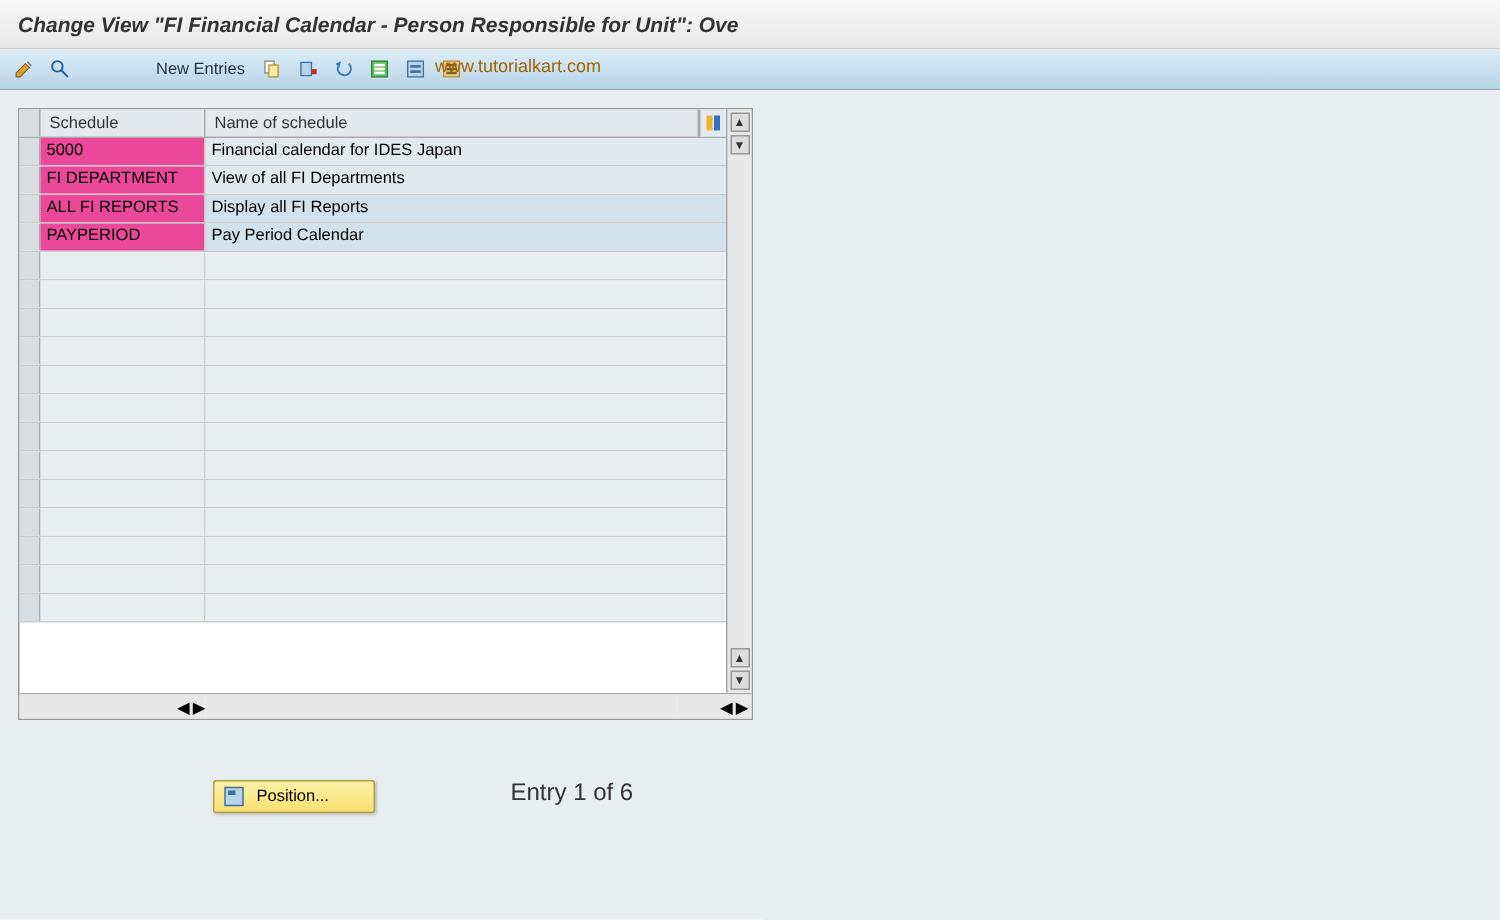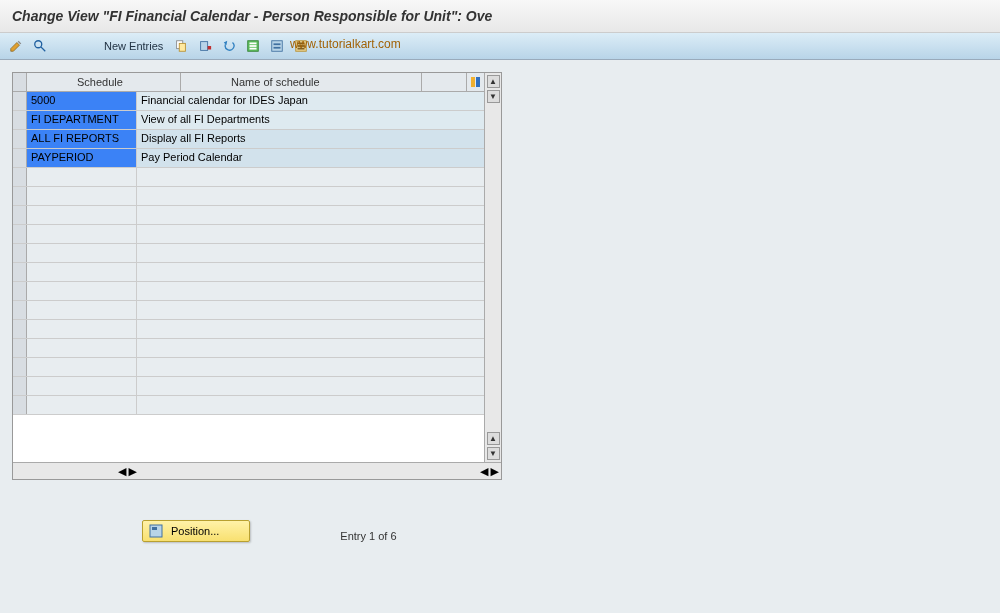--- a/index.html
+++ b/index.html
@@ -67,21 +67,20 @@
       flex-direction: column;
     }
     .table-scroll-wrap {
       display: flex;
     }
     .table-main { flex: 1; }
     .table-header {
       display: flex;
       background: #e4e9ed;
       border-bottom: 1px solid #aaa;
-      gap: 44px;
     }
     .th {
       padding: 3px 6px;
       border-right: 1px solid #aaa;
       font-size: 11px;
       color: #333;
     }
     .th-sel { width: 14px; border-right:1px solid #aaa; background:#d8dde2;}
     .th-sched { width: 110px; }
     .th-name {  flex:1; }
@@ -103,21 +102,21 @@
     }
     .td-sel {
       width: 14px;
       background: #d8dde2;
       border-right:1px solid #aaa;
     }
     .td-sched {
       width: 110px;
       padding: 2px 4px;
       border-right:1px solid #ccc;
-      background:#3b82f6;
+      background:#ec4899;
       font-size:11px;
       white-space:nowrap;
       overflow:hidden;
     }
     .td-name {
       flex:1;
       padding:2px 4px;
       font-size:11px;
       background:#deeaf0;
     }
@@ -140,37 +139,37 @@
       display:flex;align-items:center;justify-content:center;
       font-size:8px;color:#333;cursor:pointer;
     }
     .hscroll-row { display:flex; height:17px; border-top:1px solid #aaa;}
     .hscroll-spacer-left{width:124px;background:#e8e8e8;display:flex;gap:2px;padding-left:2px;align-items:center;}
     .hscroll-track{flex:1;background:#e8e8e8;}
     .hscroll-spacer-right{width:50px;background:#e8e8e8;display:flex;gap:2px;align-items:center;justify-content:flex-end;padding-right:2px;}
     .bottom-row {
       margin-top: 40px;
       display:flex;
-      align-items:flex-end;
+      align-items:flex-start;
       gap: 90px;
       padding-left: 130px;
     }
     .position-btn {
       background: linear-gradient(to bottom,#fff2a8,#f8e070);
       border: 1px solid #b8a030;
       padding: 3px 30px 3px 6px;
       display:flex;
       align-items:center;
       gap:8px;
       cursor:pointer;
       font-size:11px;
       border-radius:2px;
       box-shadow: 1px 1px 2px rgba(0,0,0,0.2);
     }
-    .entry-count { font-size:11px; color:#333;}
+    .entry-count { font-size:16px; color:#333;}
     .icon-svg{width:14px;height:14px;}
   </style>
 </head>
 <body>
 
 <div class="header-bar">Change View "FI Financial Calendar - Person Responsible for Unit": Ove</div>
 
 <div class="toolbar">
   <span class="toolbar-btn">
     <svg class="icon-svg" viewBox="0 0 16 16">

